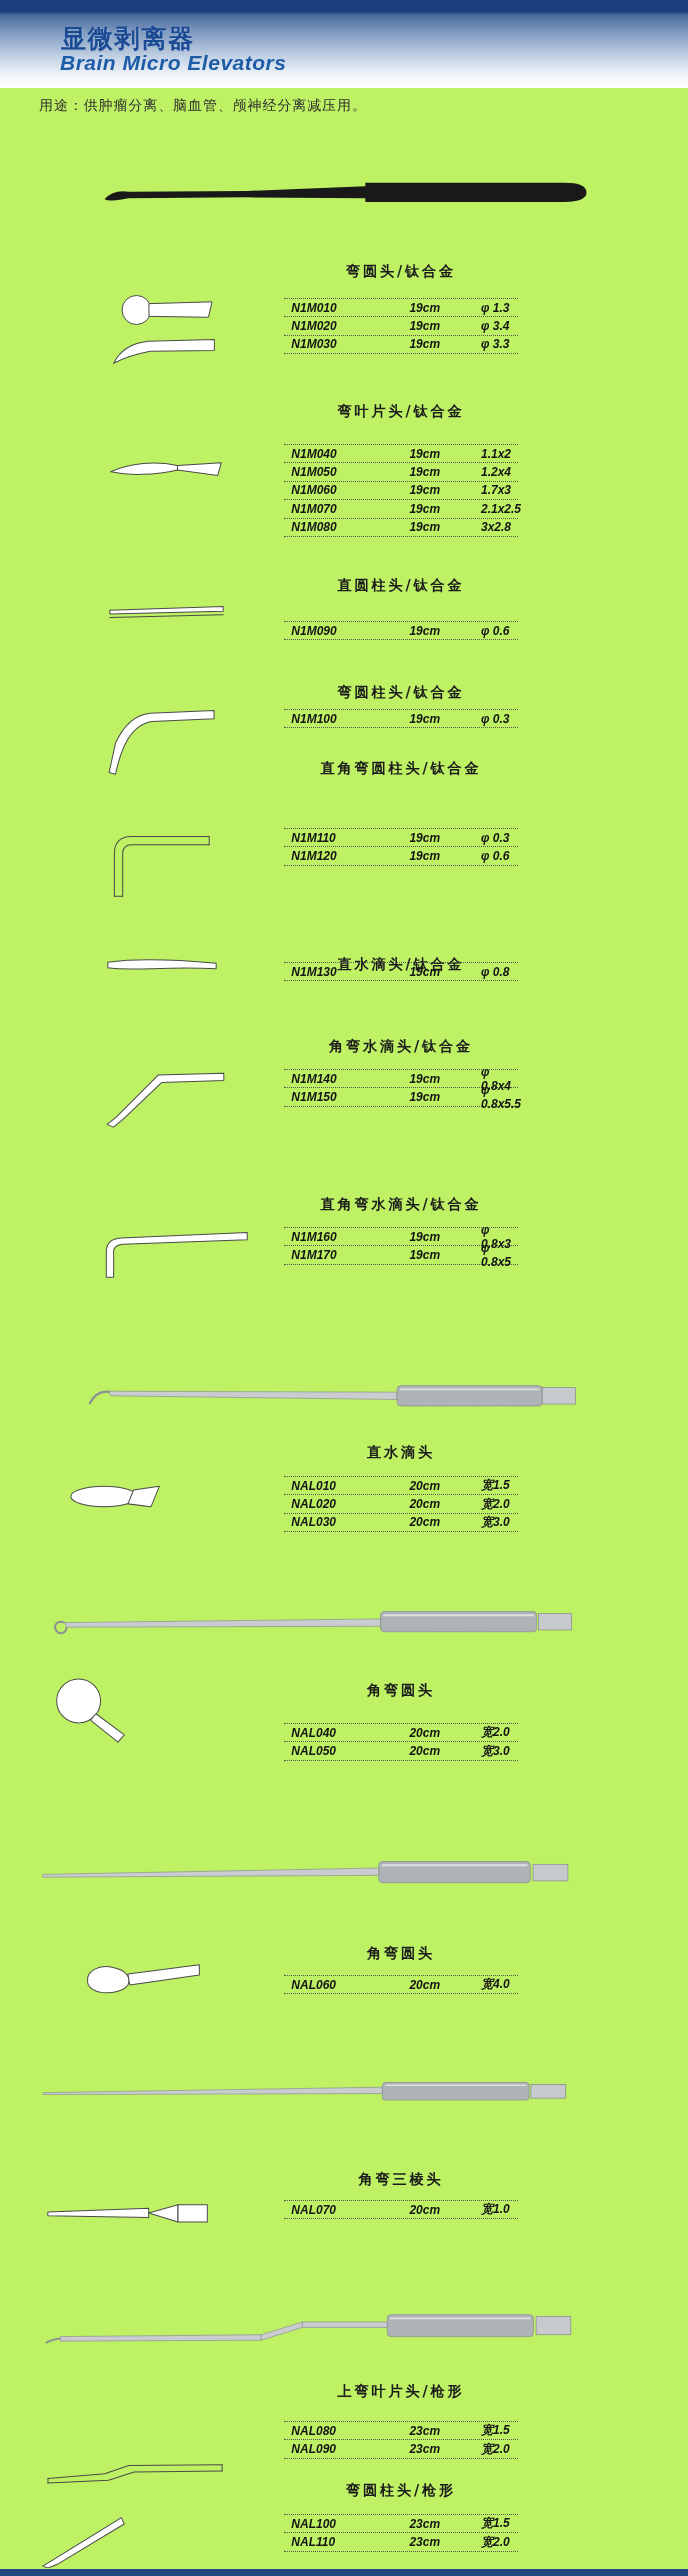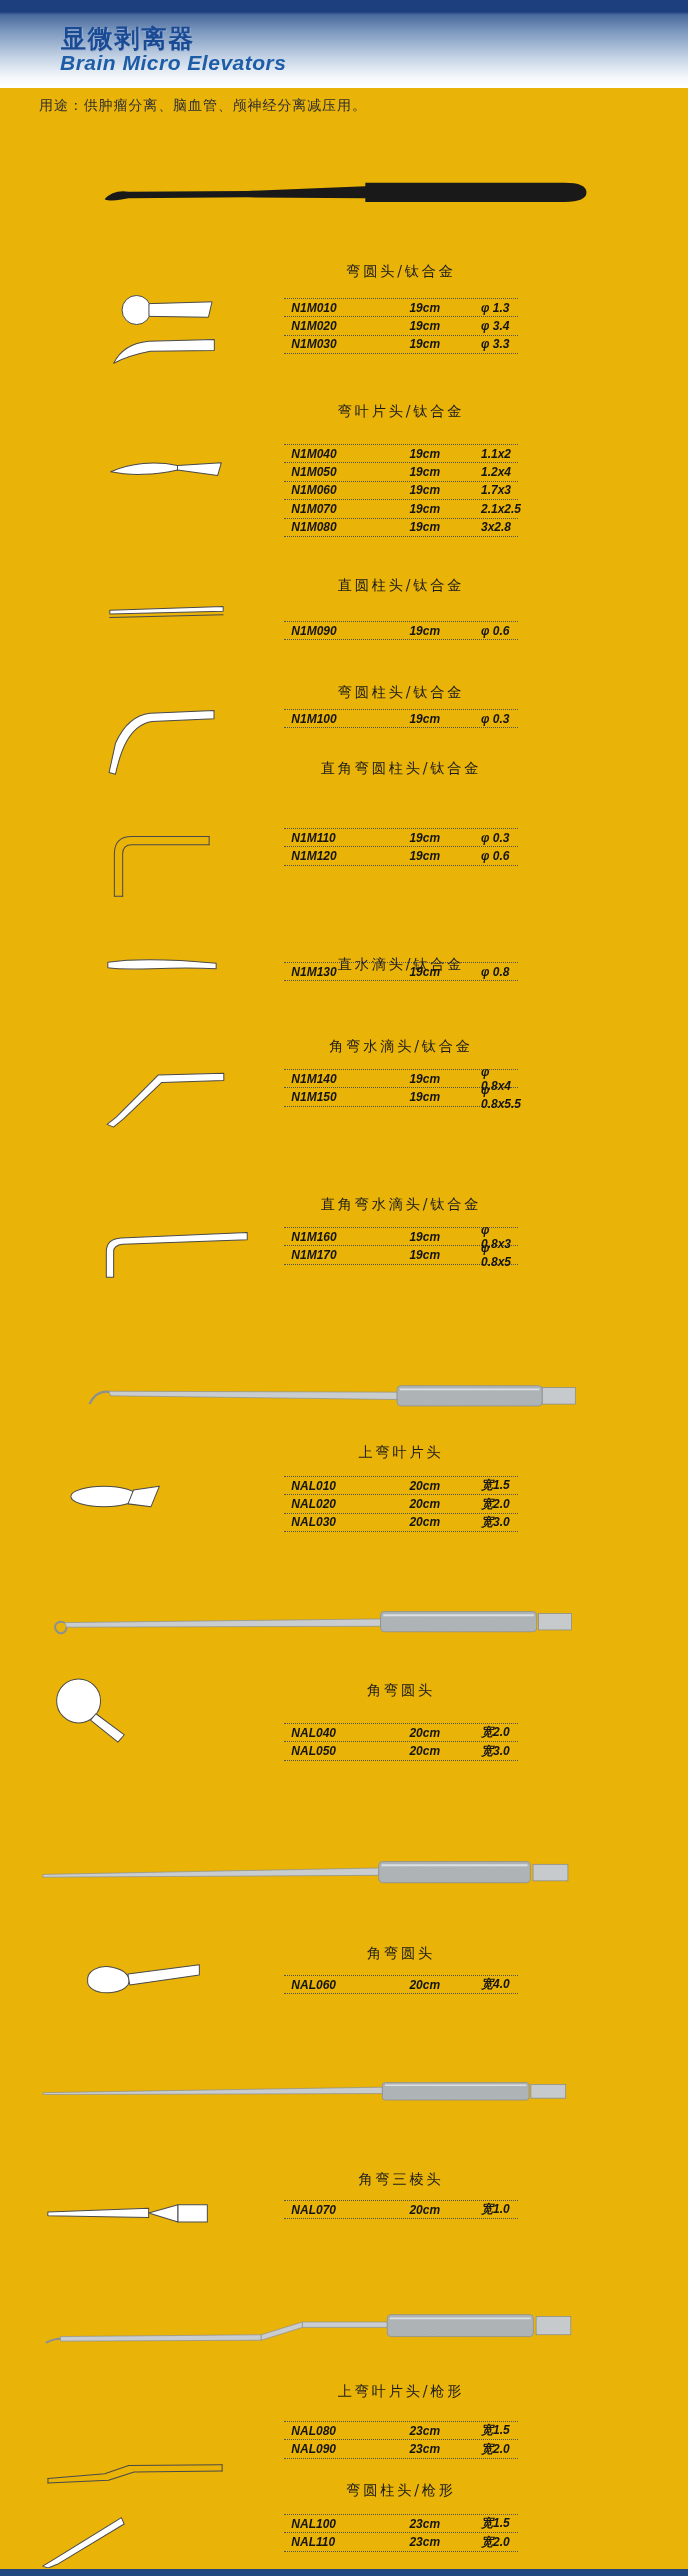--- a/index.html
+++ b/index.html
@@ -1,28 +1,28 @@
 <!DOCTYPE html>
 <html style="font-size:14.7px"><head>
 <meta charset="utf-8">
 <style>
   html,body{margin:0;padding:0;background:#ffffff;}
-  #page{position:relative;width:688px;height:2576px;background:#eab308;overflow:hidden;
+  #page{position:relative;width:688px;height:2576px;background:#bef264;overflow:hidden;
         font-family:"Liberation Sans", sans-serif;}
   
   .hdr{position:absolute;left:0;top:0;width:688px;height:88px;
        background:linear-gradient(180deg,#1e3f7d 0px,#1e3f7d 12px,#47699c 14.7px,#7b97bd 31px,#c3d2e4 57px,#f4f7fb 77px,#ffffff 88px);}
   .hdr-title{position:absolute;left:61px;top:22px;font-size:25px;font-weight:bold;
              color:#1a4a94;letter-spacing:1.8px;text-shadow:0.9px 0.9px 0 #9db4d4;}
   .hdr-sub{position:absolute;left:39px;top:51px;font-size:21px;font-weight:bold;font-style:italic;
            color:#1d5da8;letter-spacing:0.5px;margin-left:21px;}
   .usage{position:absolute;left:39px;top:97px;font-size:14px;color:#2e2e2e;letter-spacing:0.9px;}
   
   .sec-title{position:absolute;left:275px;width:252px;text-align:center;
-             font-family:"DejaVu Serif", serif;font-weight:normal;font-size:14.2px;
+             font-family:"DejaVu Serif", serif;font-weight:bold;font-size:14.2px;
              color:#1c1c1c;letter-spacing:2.8px;}
   .spec-table{position:absolute;left:284px;width:234px;border-bottom:0.9px dotted #555;}
   .row{display:flex;align-items:center;height:17.4px;border-top:0.9px dotted #555;
        font-size:12px;font-weight:bold;font-style:italic;color:#141414;}
   .c-model{flex:0 0 92px;padding-left:7.3px;font-style:italic;}
   .c-len{flex:0 0 83px;text-align:center;}
   .c-size{flex:1 1 auto;padding-left:14.7px;}
   .art{position:absolute;}
   .art svg{display:block;width:100%;height:100%;}
   .line path,.line polygon,.line circle,.line ellipse,.line rect,.line line{
@@ -224,21 +224,21 @@
         </defs>
       <path d="M7 25 C12 15 20 10 30 12" fill="none" stroke="#8b9093" stroke-width="2.4"></path>
       <polygon points="28,11 342,12 342,20 30,16" fill="#c9cdd0" stroke="#878b8e" stroke-width="0.7"></polygon>
       <rect x="342" y="5" width="158" height="22" rx="4" fill="#b3b8bb" stroke="#878b8e" stroke-width="0.8"></rect>
       <rect x="342" y="5" width="158" height="22" rx="4" fill="url(#k1)"></rect>
       <line x1="345" y1="9" x2="497" y2="9" stroke="#dde0e2" stroke-width="2"></line>
       <rect x="500" y="7" width="36" height="18" fill="#c6cacd" stroke="#878b8e" stroke-width="0.8"></rect>
     </svg>
   </div>
 
-  <div class="sec-title" style="top:1443px">上弯叶片头</div>
+  <div class="sec-title" style="top:1443px">直水滴头</div>
   <div class="art line" style="left:69px;top:1478px;width:94px;height:37px">
     <svg viewBox="0 0 102 40">
         <ellipse cx="38" cy="20" rx="36" ry="11"></ellipse>
         <polygon points="70,13 98,9 89,31 64,28"></polygon>
       </svg>
   </div>
   <div class="spec-table" style="top:1476px">
     <div class="row">
         <span class="c-model">NAL010</span>
         <span class="c-len">20cm</span>

